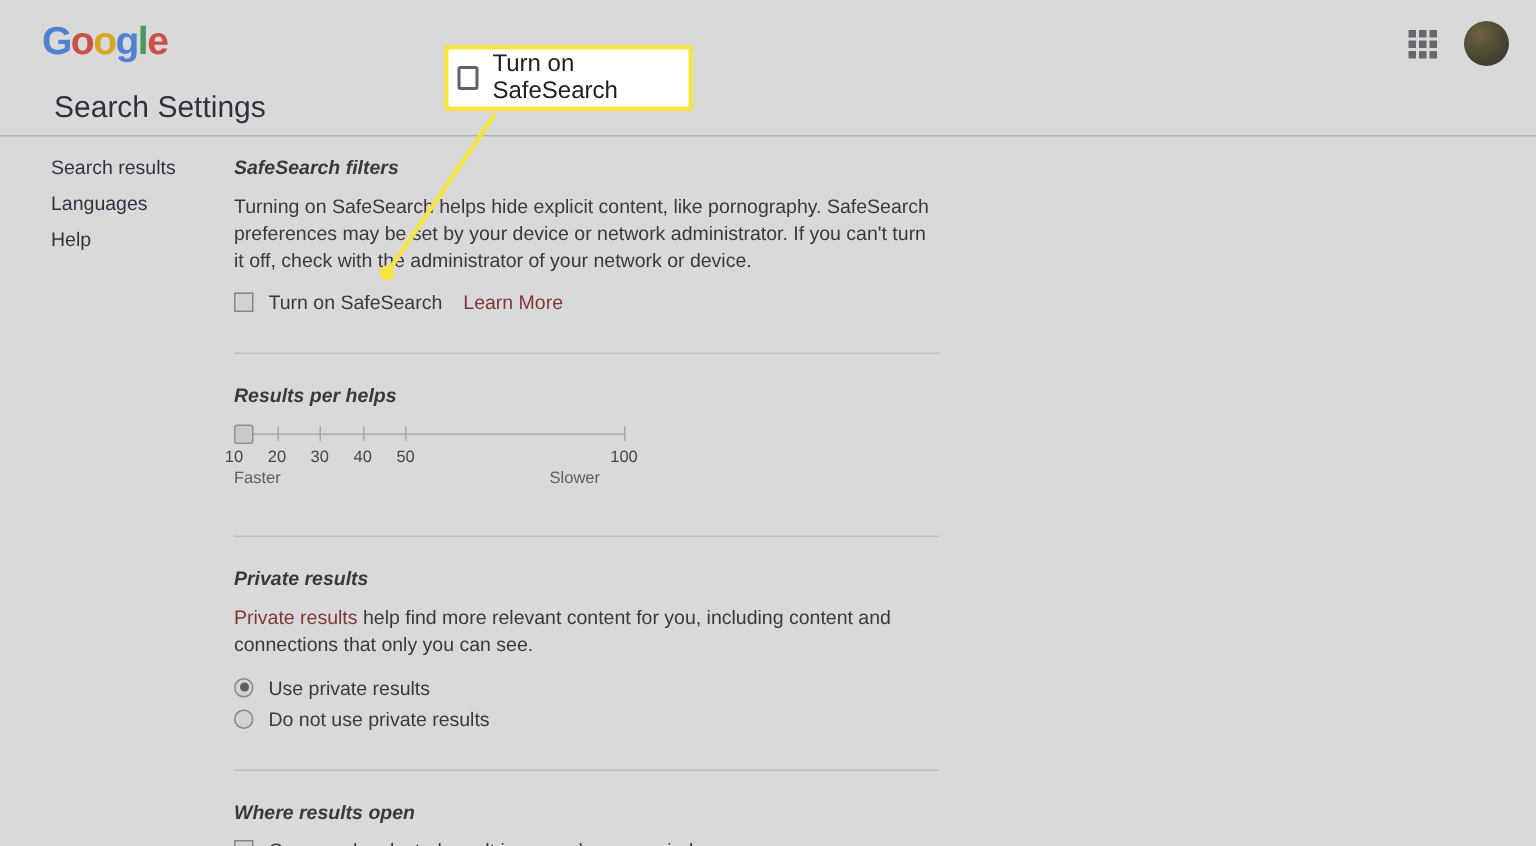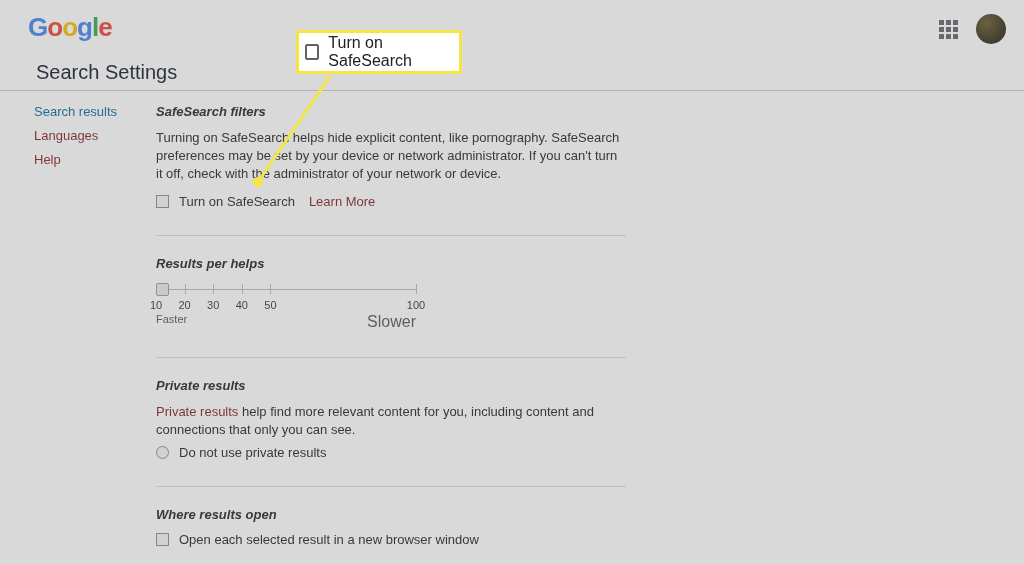--- a/index.html
+++ b/index.html
@@ -11,39 +11,39 @@
   .logo .g2{color:#4285F4;} .logo .l1{color:#34A853;} .logo .e1{color:#EA4335;}
   .page-title { color:#0f172a; font-size:20px; margin-top:18px; margin-left:8px; }
   .topright { position:absolute; top:14px; right:18px; display:flex; align-items:center; gap:18px; }
   .appsgrid { display:grid; grid-template-columns:repeat(3,5px); grid-template-rows:repeat(3,5px); gap:2px; }
   .appsgrid span{ width:5px; height:5px; background:#5f6368; display:block; }
   .avatar { width:30px; height:30px; border-radius:50%; background: radial-gradient(circle at 35% 30%, #6a5a2a, #2e2a16 70%); }
   .divider { height:1px; background:#ccc; width:100%; position:absolute; top:90px; left:0; }
   .content { position:absolute; top:104px; left:0; right:0; bottom:0; display:flex; }
   .sidebar { width:156px; padding-left:34px; }
   .sidebar a { display:block; font-size:13px; color:#1a0dab; text-decoration:none; margin-bottom:9px; }
-  .sidebar a.active { color:#0369a1; }
-  .sidebar a.plain { color:#7f1d1d; }
+  .sidebar a.active { color:#0f172a; }
+  .sidebar a.plain { color:#0f172a; }
   .main { flex:1; max-width:470px; }
   .section-title { font-weight:bold; font-size:13px; margin:0 0 10px 0;font-style:italic; }
   .section-text { font-size:13px; color:#222; line-height:1.4; }
   .row { display:flex; align-items:center; gap:10px; margin-top:10px; }
   .chk { width:13px; height:13px; border:1px solid #8c8c8c; background:#f5f5f5; display:inline-block; }
   .link { color:#7f1d1d; text-decoration:none; }
   .hr { height:1px; background:#ddd; margin:26px 0 20px 0; }
   
   .slider-wrap { position:relative; height:48px; margin-top:12px; }
   .slider-track { position:absolute; top:6px; left:0; right:0; height:1px; background:#bbb; }
   .slider-knob { position:absolute; top:0; left:0; width:13px; height:13px; border:1px solid #9a9a9a; background:#eaeaea; border-radius:2px; }
   .tickrow { position:absolute; top:0; left:0; right:0; height:12px; }
   .tick { position:absolute; top:1px; width:1px; height:10px; background:#bbb; }
   .labels { position:absolute; top:16px; left:0; right:0; font-size:11px; color:#333; }
   .labels span { position:absolute; transform:translateX(-50%); }
   .faster { position:absolute; top:30px; left:0; font-size:11px; color:#555; }
-  .slower { position:absolute; top:30px; right:0; font-size:16px; color:#555; }
+  .slower { position:absolute; top:30px; right:16px; font-size:11px; color:#555; }
   
   .radio { width:13px; height:13px; border:1px solid #8c8c8c; border-radius:50%; background:#f5f5f5; display:inline-flex; align-items:center; justify-content:center; }
   .radio.checked::after { content:""; width:6px; height:6px; border-radius:50%; background:#555; display:block; }
   
   .callout { position:absolute; z-index:60; top:30px; left:296px; width:166px; height:44px; background:#fff; border:3px solid #f4e542; border-radius:2px; display:flex; align-items:center; gap:9px; padding:0 8px 0 6px; }
   .callout .bigchk { width:16px; height:16px; border:2px solid #5f6368; border-radius:2px; background:#fff; }
   .callout .txt { font-size:16px; color:#202124; }
   
   .connector { position:absolute; z-index:55; pointer-events:none; }
 </style>
@@ -123,20 +123,24 @@
         </div>
       <div class="faster">Faster</div>
       <div class="slower">Slower</div>
     </div>
     <div class="hr"></div>
 
     <div class="section-title">Private results</div>
     <div class="section-text">
       <a href="#" class="link">Private results</a><span> help find more relevant content for you, including content and connections that only you can see.</span>
     </div>
+    <div class="row" style="margin-top:12px;">
+      <span class="radio checked"></span>
+      <span>Use private results</span>
+    </div>
     <div class="row" style="margin-top:6px;">
       <span class="radio"></span>
       <span>Do not use private results</span>
     </div>
     <div class="hr"></div>
 
     <div class="section-title">Where results open</div>
     <div class="row">
       <span class="chk"></span>
       <span>Open each selected result in a new browser window</span>

